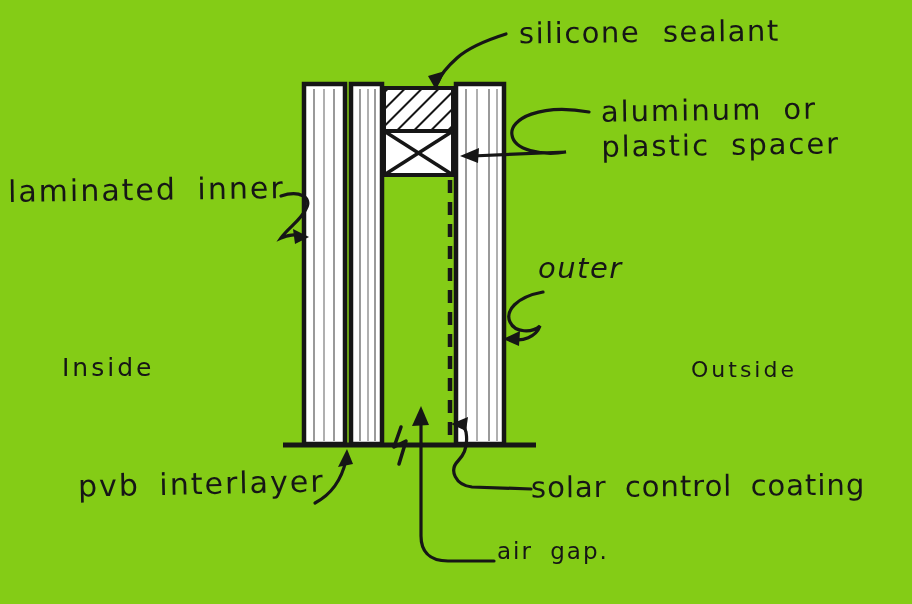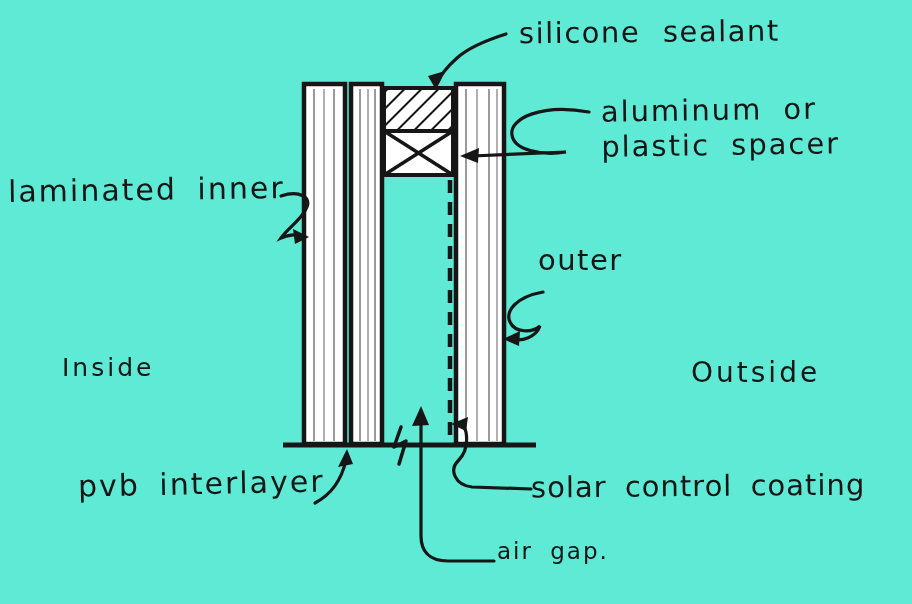--- a/index.html
+++ b/index.html
@@ -1,19 +1,19 @@
 <!DOCTYPE html>
 <html><head>
 <meta charset="utf-8">
 <style>
   html,body{margin:0;padding:0;background:#ffffff;}
   #canvas{
     position:relative;
     width:912px;height:604px;
-    background:#5eead4;
+    background:#84cc16;
     overflow:hidden;
     font-family:"DejaVu Sans", sans-serif;
     color:#161616;
   }
   #drawing{position:absolute;left:0;top:0;}
   .lbl{
     position:absolute;
     white-space:nowrap;
     color:#161616;
     line-height:1.15;
@@ -21,23 +21,23 @@
   .hand{
     font-family:"DejaVu Sans", sans-serif;
     font-weight:normal;
   }
   .lbl-silicone{left:519px;top:16px;font-size:29px;letter-spacing:1.5px;word-spacing:12px;transform:rotate(-0.6deg);}
   .lbl-spacer{left:601px;top:94px;font-size:29px;letter-spacing:2px;word-spacing:10px;transform:rotate(-0.8deg);}
   .lbl-spacer .line2{margin-top:2px;}
   .lbl-laminated{left:8px;top:173px;font-size:30px;letter-spacing:2px;word-spacing:9px;transform:rotate(-0.8deg);}
   .lbl-monolithic{left:538px;top:239px;font-size:29px;letter-spacing:1.5px;}
   .lbl-monolithic .line1{word-spacing:16px;}
-  .lbl-monolithic .line2{margin-top:5px;margin-left:0px;}
+  .lbl-monolithic .line2{margin-top:13px;margin-left:0px;font-style:italic;}
   .lbl-inside{left:62px;top:354px;font-size:25px;letter-spacing:3px;}
-  .lbl-outside{left:691px;top:357px;font-size:28px;letter-spacing:3px;}
+  .lbl-outside{left:691px;top:357px;font-size:22px;letter-spacing:3px;}
   .lbl-pvb{left:78px;top:467px;font-size:30px;letter-spacing:2px;word-spacing:8px;transform:rotate(-1.2deg);}
   .lbl-solar{left:531px;top:470px;font-size:29px;letter-spacing:1px;word-spacing:8px;transform:rotate(-0.5deg);}
   .lbl-airgap{left:497px;top:538px;font-size:23px;letter-spacing:2px;word-spacing:8px;}
 </style>
 </head>
 <body>
 
 <div id="canvas">
 
   <svg id="drawing" width="912" height="604" viewBox="0 0 912 604">

